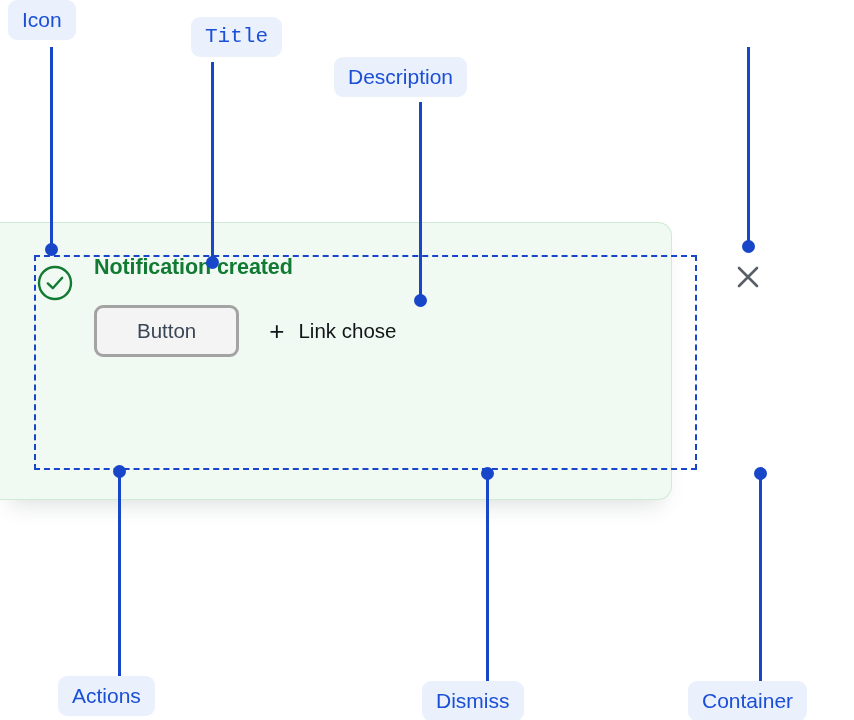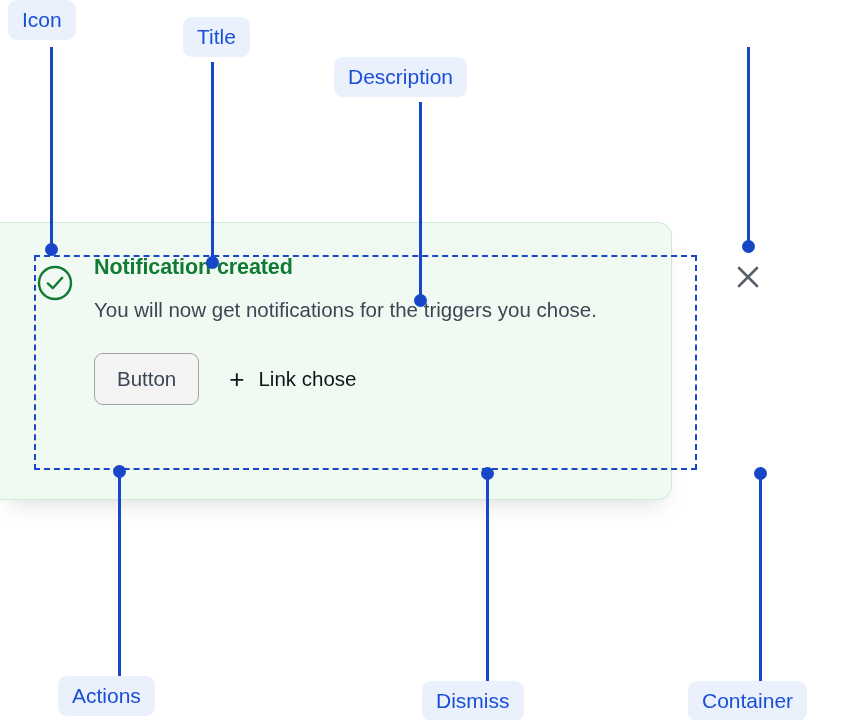--- a/index.html
+++ b/index.html
@@ -82,23 +82,23 @@
     margin-top: 24px;
     display: flex;
     align-items: center;
   }
 
   .action-button {
     display: inline-flex;
     align-items: center;
     justify-content: center;
     height: 52px;
-    padding: 0 22px;
+    padding: 0 40px;
     background: #f4f4f5;
-    border: 1px solid #a3a3a3;
+    border: 3px solid #a3a3a3;
     border-radius: 9px;
     font-family: "Liberation Sans", sans-serif;
     font-size: 20.5px;
     color: #3b4654;
     box-sizing: border-box;
     cursor: pointer;
   }
 
   .action-link {
     display: inline-flex;
@@ -176,21 +176,20 @@
 
       <span class="status-icon">
         <svg width="38" height="38" viewBox="0 0 38 38" aria-hidden="true">
           <circle cx="19" cy="19" r="16" fill="none" stroke="#117a33" stroke-width="2.4"></circle>
           <path d="M11.8 19.4 L16.8 24.2 L26.2 13.8" fill="none" stroke="#117a33" stroke-width="2.4" stroke-linecap="round" stroke-linejoin="round"></path>
         </svg>
       </span>
 
       <div class="toast-body">
         <div class="toast-title">Notification created</div>
-        <div class="toast-desc">You will now get notifications for the triggers you chose.</div>
 
         <div class="toast-actions">
           <button class="action-button">Button</button>
 
           <a class="action-link" href="#">
             <span class="plus-glyph">+</span>
             <span>Link chose</span>
           </a>
         </div>
       </div>
@@ -202,21 +201,21 @@
       <path d="M7 7 L25 25 M25 7 L7 25" stroke="#585f69" stroke-width="2.6" stroke-linecap="round"></path>
     </svg>
   </div>
 
   <div class="content-outline"></div>
 
   <div class="chip" style="left:8px; top:0px;">Icon</div>
   <div class="leader" style="left:50px; top:47px; height:203px;"></div>
   <div class="dot" style="left:45px; top:243px;"></div>
 
-  <div class="chip" style="left:183px; top:17px;">Title</div>
+  <div class="chip" style="left:191px; top:17px;font-family:Liberation Mono, monospace;">Title</div>
   <div class="leader" style="left:211px; top:62px; height:200px;"></div>
   <div class="dot" style="left:206px; top:256px;"></div>
 
   <div class="chip" style="left:334px; top:57px;">Description</div>
   <div class="leader" style="left:419px; top:102px; height:198px;"></div>
   <div class="dot" style="left:414px; top:294px;"></div>
 
   <div class="leader" style="left:747px; top:47px; height:200px;"></div>
   <div class="dot" style="left:742px; top:240px;"></div>
 

